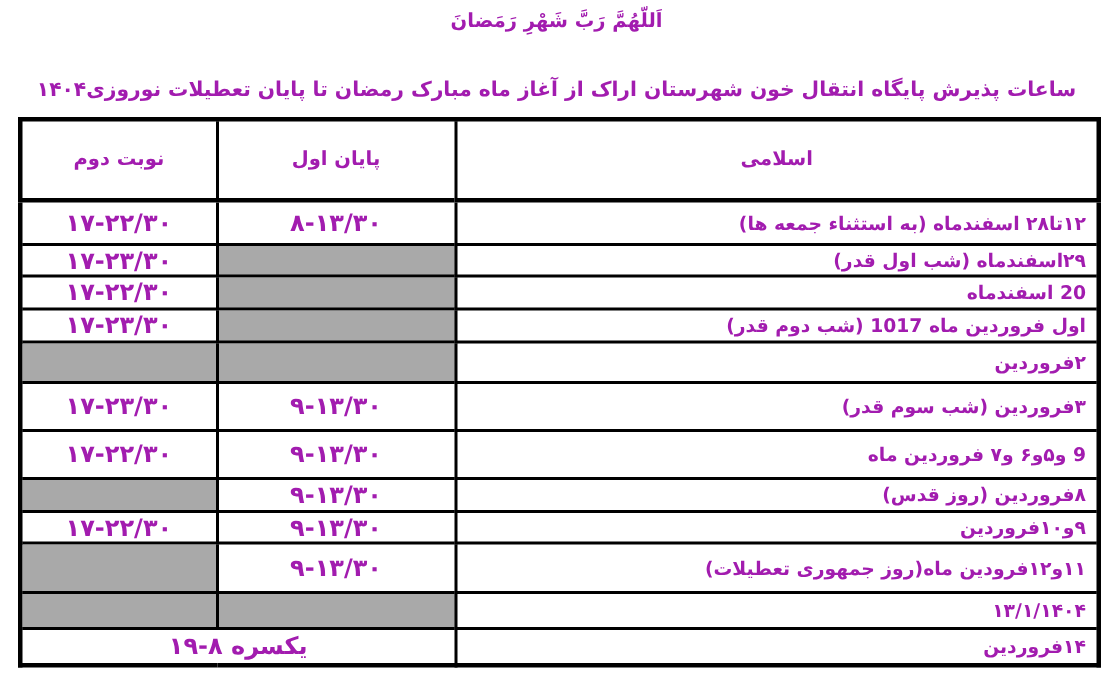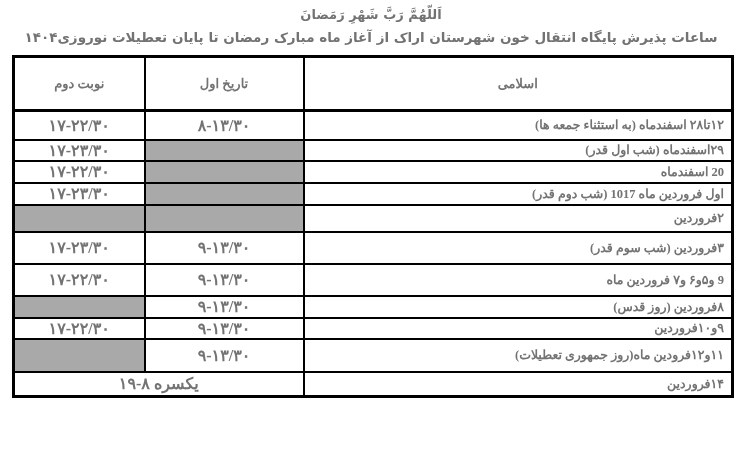--- a/index.html
+++ b/index.html
@@ -6,33 +6,33 @@
     margin: 0;
     padding: 0;
     background: #ffffff;
   }
   .page {
     position: relative;
     width: 742px;
     height: 457px;
     background: #ffffff;
     font-family: "DejaVu Sans", sans-serif;
-    color: #737373;
+    color: #a21caf;
     overflow: hidden;
     border-radius: 14px;
   }
   .title-bismillah {
     padding-top: 7px;
     text-align: center;
     font-size: 13px;
     font-weight: bold;
     direction: rtl;
   }
   .title-main {
-    margin-top: 7px;
+    margin-top: 30px;
     text-align: center;
     font-size: 13.5px;
     font-weight: bold;
     direction: rtl;
   }
   table.hours {
     margin: 10px 0 0 12px;
     width: 719px;
     border-collapse: collapse;
     table-layout: fixed;
@@ -48,21 +48,20 @@
     border-bottom: 3px solid #000000;
   }
   col.c-date   { width: 429px; }
   col.c-shift1 { width: 159px; }
   col.c-shift2 { width: 131px; }
   th, td {
     font-weight: bold;
     vertical-align: middle;
     padding: 0;
     overflow: hidden;
-    font-family: Liberation Serif, serif;
   }
   th {
     font-size: 13px;
     text-align: center;
   }
   td.date {
     font-size: 12.5px;
     text-align: right;
     padding-right: 7px;
     padding-left: 20px;
@@ -89,21 +88,21 @@
 
   <table class="hours">
     <colgroup>
       <col class="c-date">
       <col class="c-shift1">
       <col class="c-shift2">
     </colgroup>
     <thead>
       <tr style="height:54px;">
         <th>اسلامی</th>
-        <th>تاریخ اول</th>
+        <th>پایان اول</th>
         <th>نوبت دوم</th>
       </tr>
     </thead>
     <tbody>
       <tr style="height:29px;">
         <td class="date">۱۲تا۲۸ اسفندماه  (به استثناء جمعه ها)</td>
         <td class="time">۸-۱۳/۳۰</td>
         <td class="time">۱۷-۲۲/۳۰</td>
       </tr>
       <tr style="height:21px;">
@@ -144,20 +143,25 @@
       <tr style="height:21px;">
         <td class="date">۹و۱۰فروردین</td>
         <td class="time">۹-۱۳/۳۰</td>
         <td class="time">۱۷-۲۲/۳۰</td>
       </tr>
       <tr style="height:33px;">
         <td class="date">۱۱و۱۲فرودین ماه(روز جمهوری تعطیلات)</td>
         <td class="time">۹-۱۳/۳۰</td>
         <td class="time closed"></td>
       </tr>
+      <tr style="height:24px;">
+        <td class="date">۱۳/۱/۱۴۰۴</td>
+        <td class="time closed"></td>
+        <td class="time closed"></td>
+      </tr>
       <tr style="height:25px;">
         <td class="date">۱۴فروردین</td>
         <td class="time" colspan="2">۱۹-۸ یکسره</td>
       </tr>
     </tbody>
   </table>
 
 </div>
 
 </body></html>

